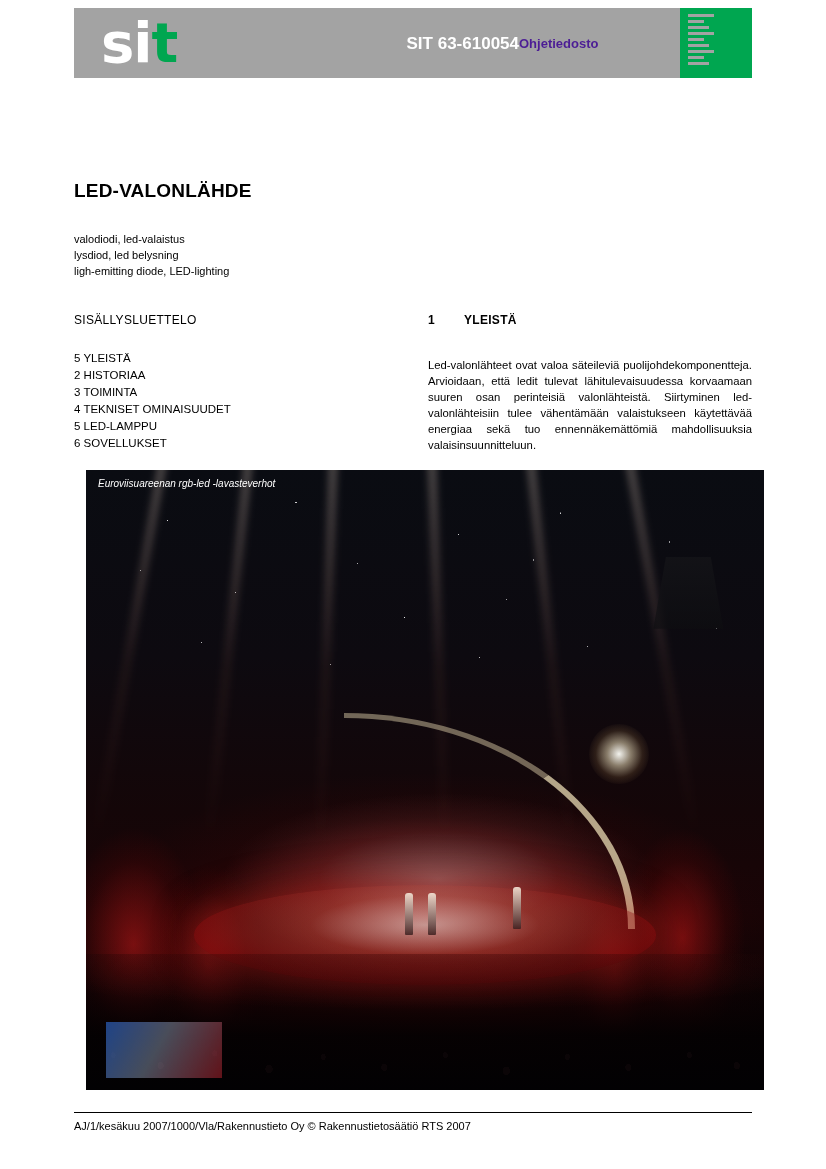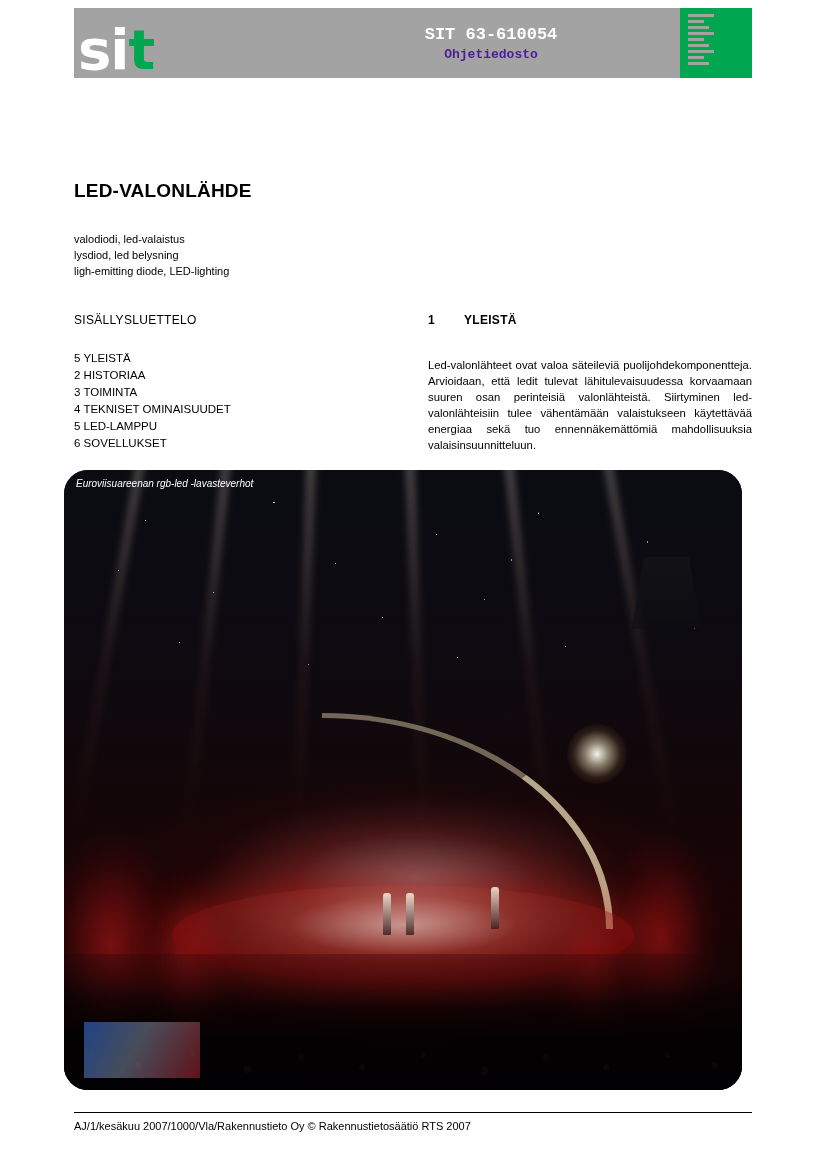--- a/index.html
+++ b/index.html
@@ -23,45 +23,45 @@
     top: 8px;
     width: 678px;
     height: 70px;
     background: #a3a3a3;
     display: flex;
     align-items: stretch;
   }
   .header-logo {
     width: 228px;
     display: flex;
-    align-items: flex-end;
+    align-items: center;
     justify-content: flex-start;
     padding-left: 4px;
     box-sizing: border-box;
+    margin-left: 23px;
   }
   .logo-text {
     font-family: "DejaVu Sans", sans-serif;
     font-size: 56px;
     font-weight: bold;
     color: #ffffff;
     letter-spacing: -1px;
     line-height: 1;
     position: relative;
   }
   .logo-text .accent {
     color: #00a650;
   }
   .header-center {
     flex: 1;
     display: flex;
-    flex-direction: column;
+    flex-direction: row;
     align-items: center;
     justify-content: center;
     padding-top: 2px;
-    font-family: Liberation Mono, monospace;
   }
   .doc-code {
     font-size: 17px;
     font-weight: bold;
     color: #ffffff;
     line-height: 1.3;
   }
   .doc-type {
     font-size: 13px;
     font-weight: bold;
@@ -148,27 +148,26 @@
     top: 357px;
     width: 324px;
     font-size: 11.3px;
     line-height: 1.42;
     text-align: justify;
   }
 
   
   .figure {
     position: absolute;
-    left: 64px;
+    left: 86px;
     top: 470px;
     width: 678px;
     height: 620px;
     background: #05060a;
     overflow: hidden;
-    border-radius: 24px;
   }
   .figure-caption {
     position: absolute;
     left: 12px;
     top: 8px;
     font-size: 10px;
     font-style: italic;
     color: #ffffff;
     z-index: 40;
   }

